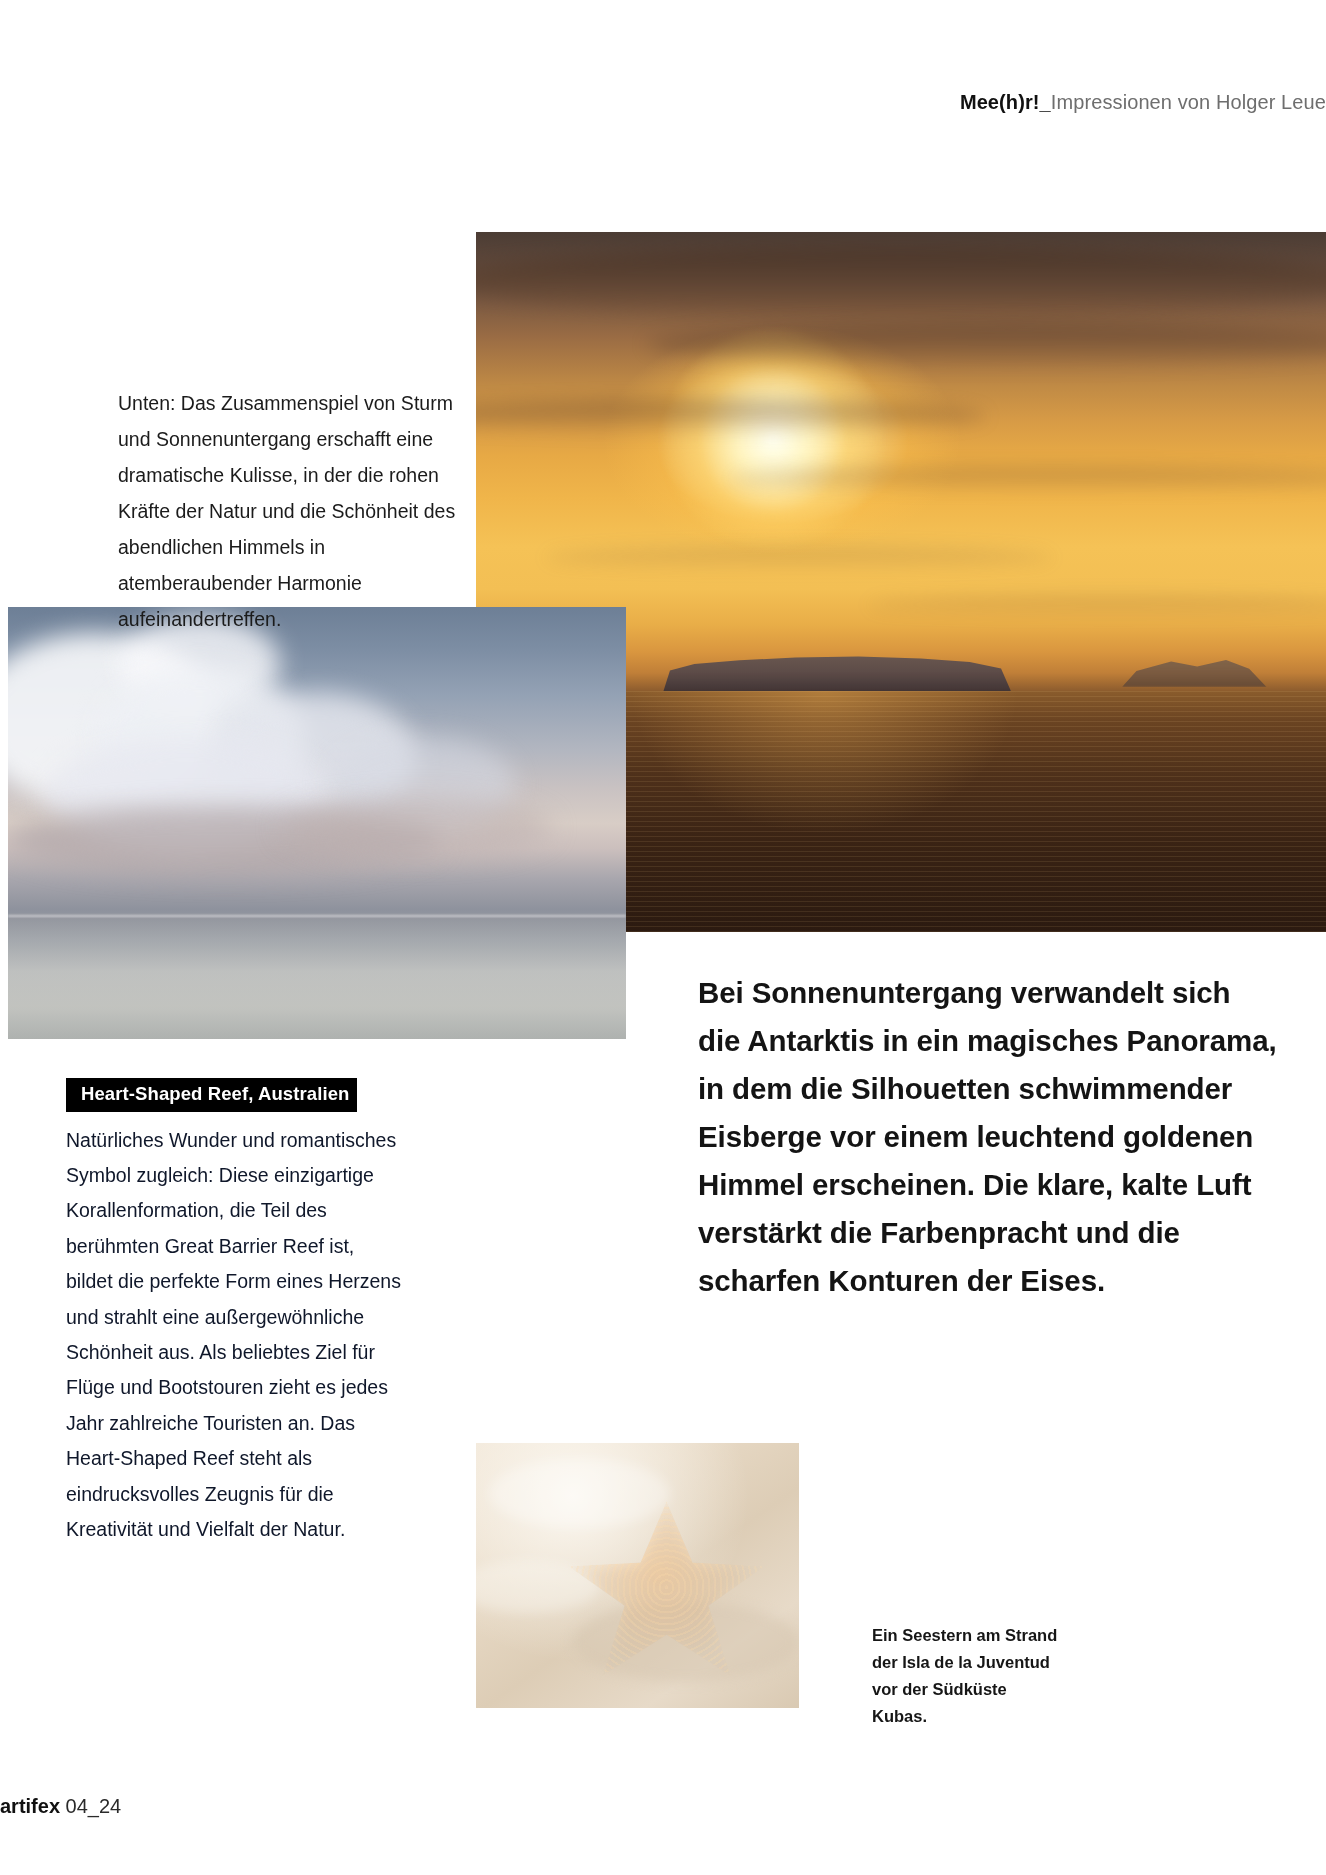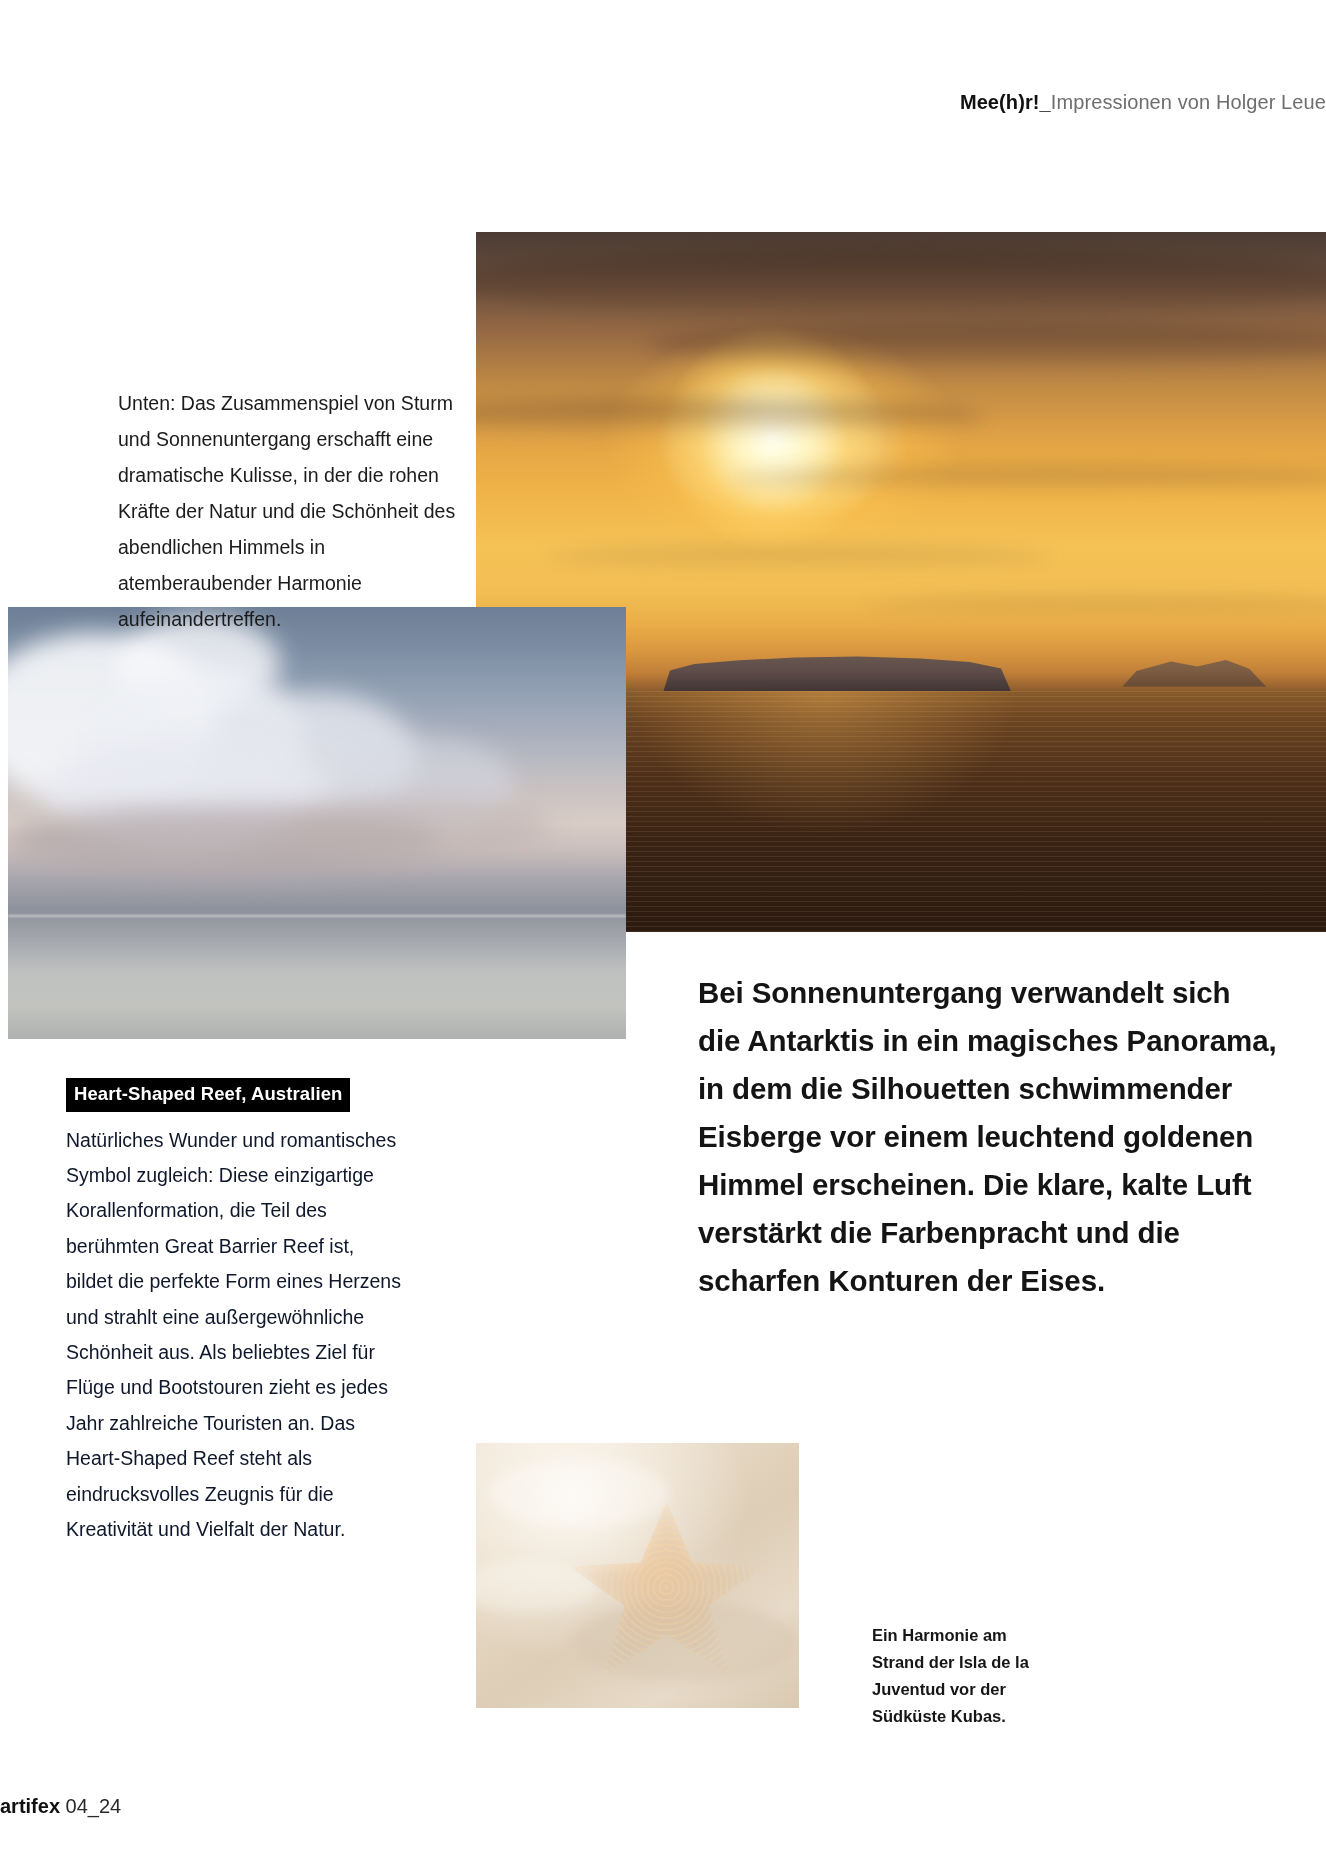--- a/index.html
+++ b/index.html
@@ -269,21 +269,21 @@
     top: 1078px;
     width: 340px;
   }
   .reef-badge {
     display: inline-block;
     background: #000000;
     color: #ffffff;
     font-weight: 700;
     font-size: 18.5px;
     line-height: 1;
-    padding: 7px 8px 8px 8px;
+    padding: 7px 8px 8px 15px;
     letter-spacing: .1px;
     white-space: nowrap;
   }
   .reef-body {
     margin-top: 11px;
     font-size: 19.5px;
     line-height: 35.4px;
     color: #0f172a;
   }
 
@@ -378,19 +378,19 @@
   <div class="photo photo-starfish">
     <div class="sand"></div>
     <div class="sand-ripple sr1"></div>
     <div class="sand-ripple sr3"></div>
     <div class="sand-ripple sr2"></div>
     <div class="star">
       <div class="star-tex"></div>
     </div>
   </div>
 
-  <p class="starfish-caption">Ein Harmonie am Strand der Isla de la Juventud vor der Südküste Kubas.</p>
+  <p class="starfish-caption">Ein Seestern am Strand der Isla de la Juventud vor der Südküste Kubas.</p>
 
   <div class="footer">
     <span class="ft-brand">artifex</span><span class="ft-issue"> </span><span class="ft-issue">04_24</span>
   </div>
 
 </div>
 
 </body></html>

